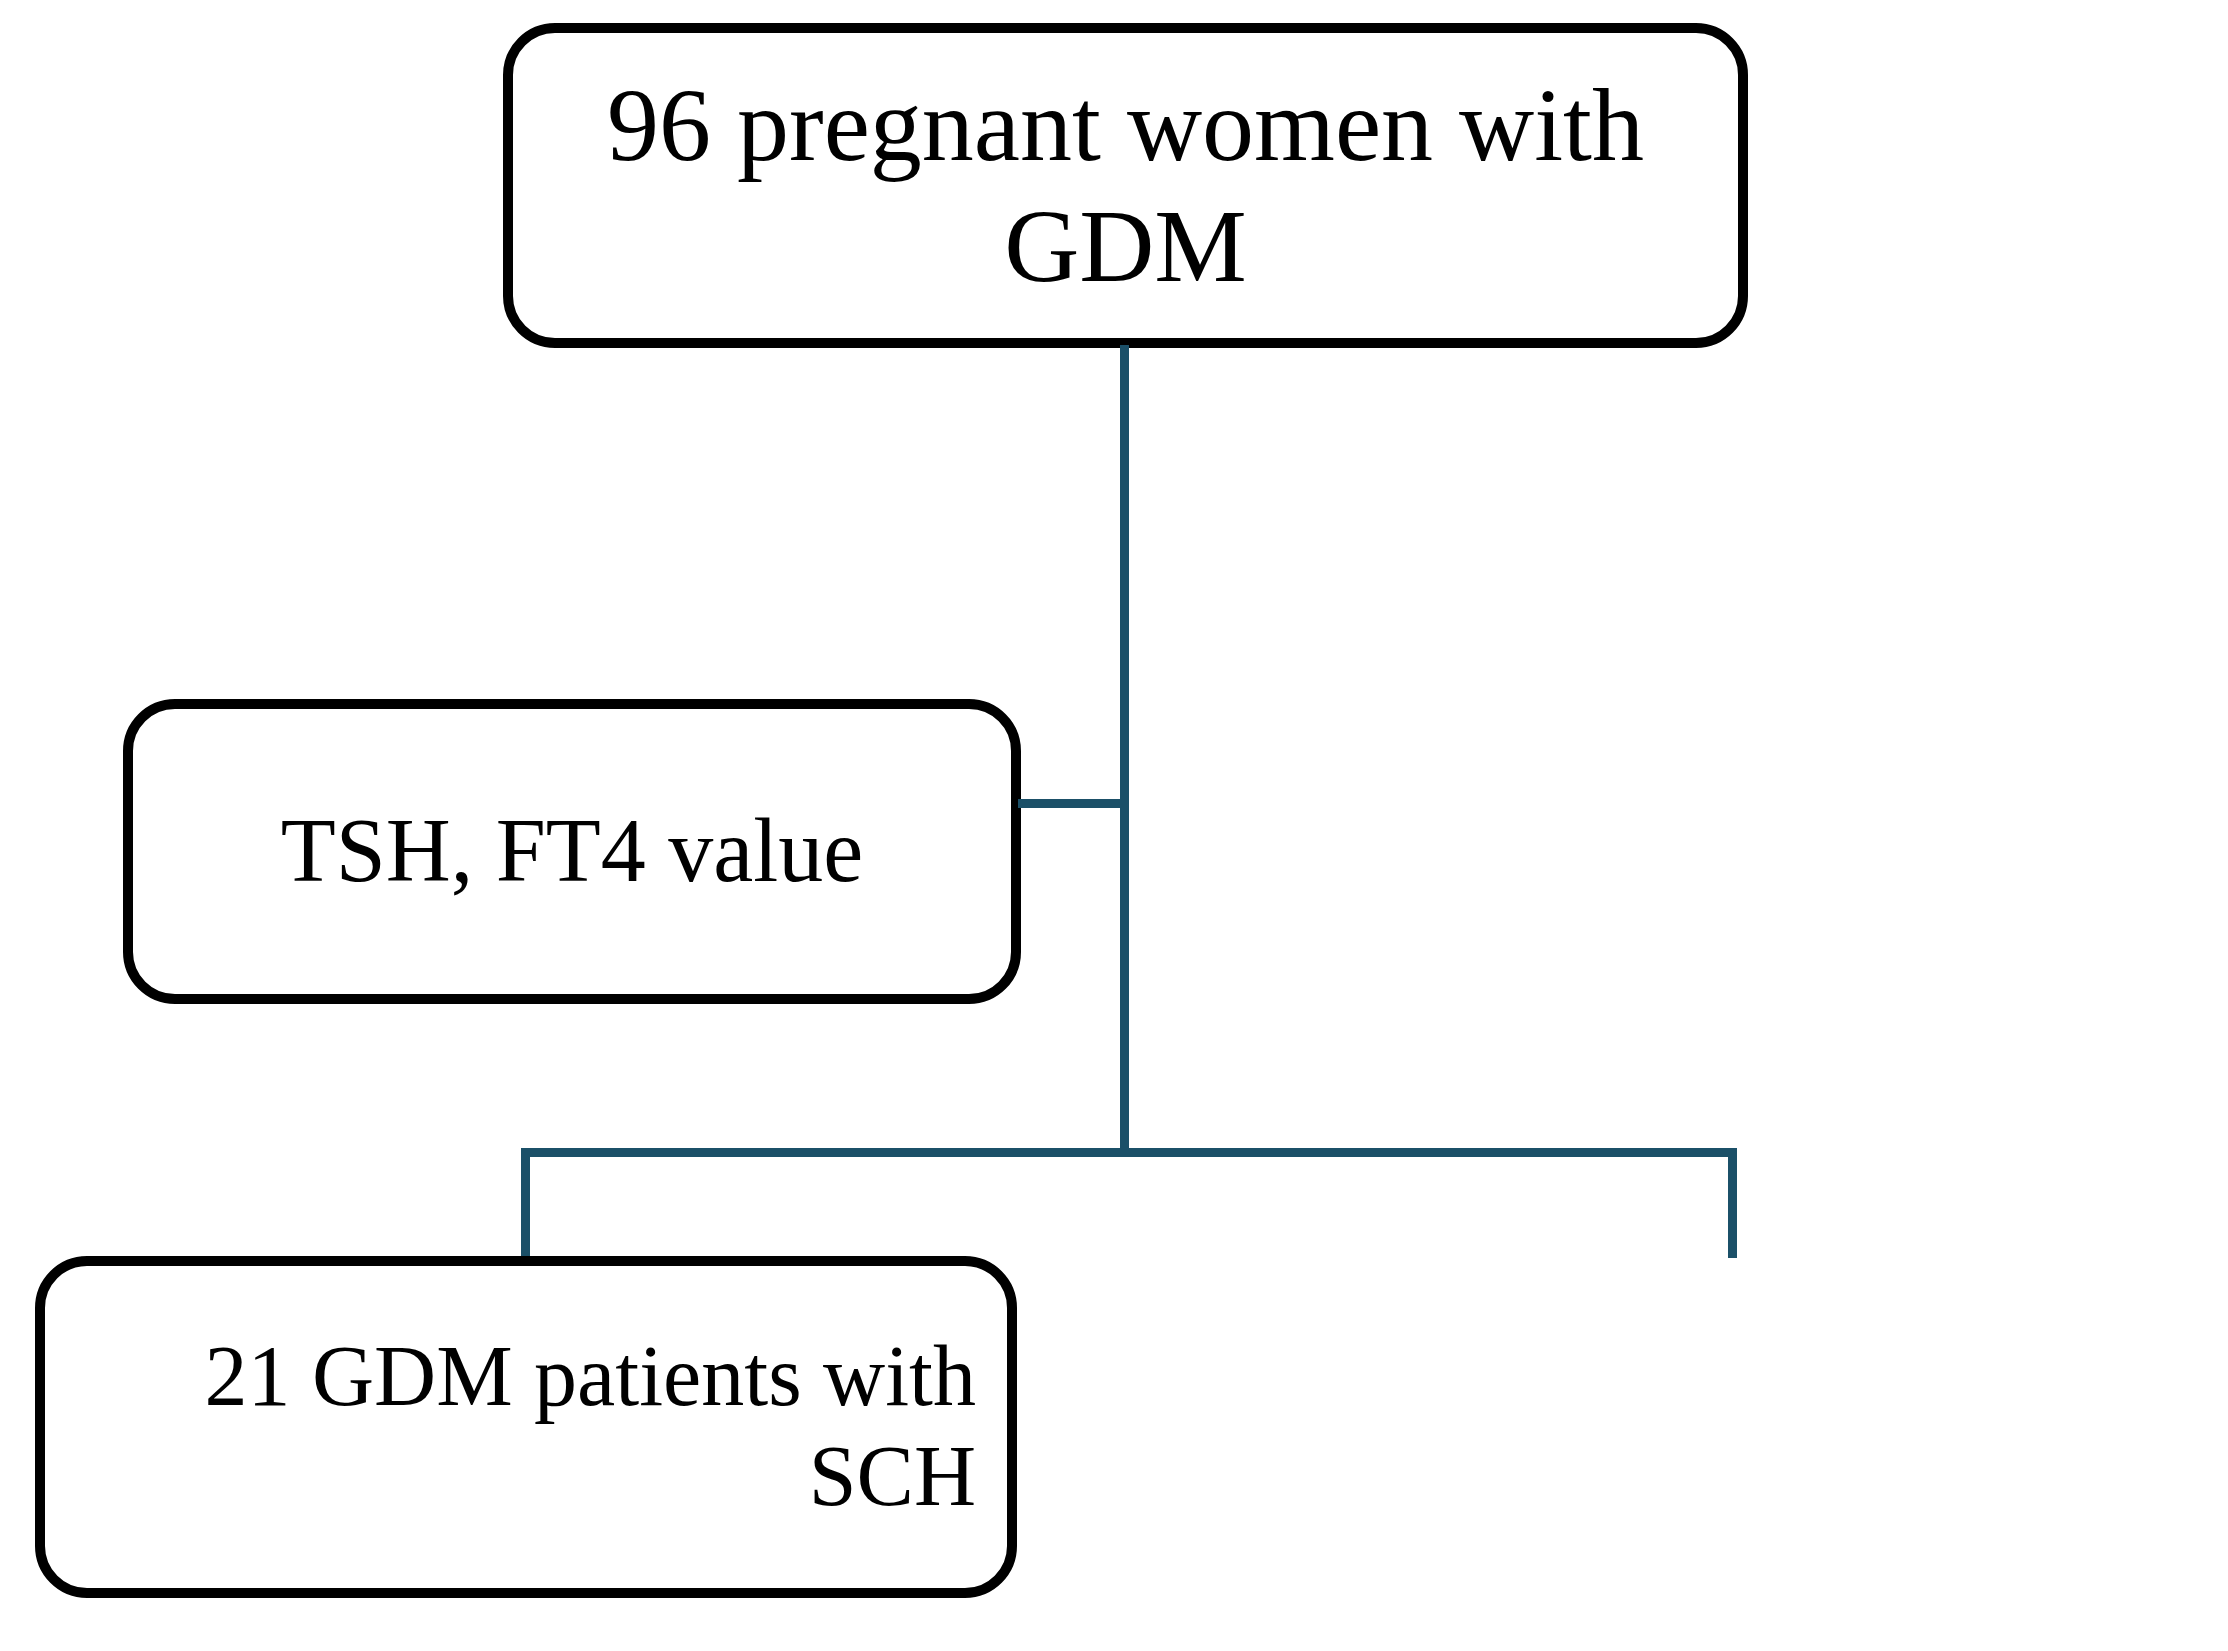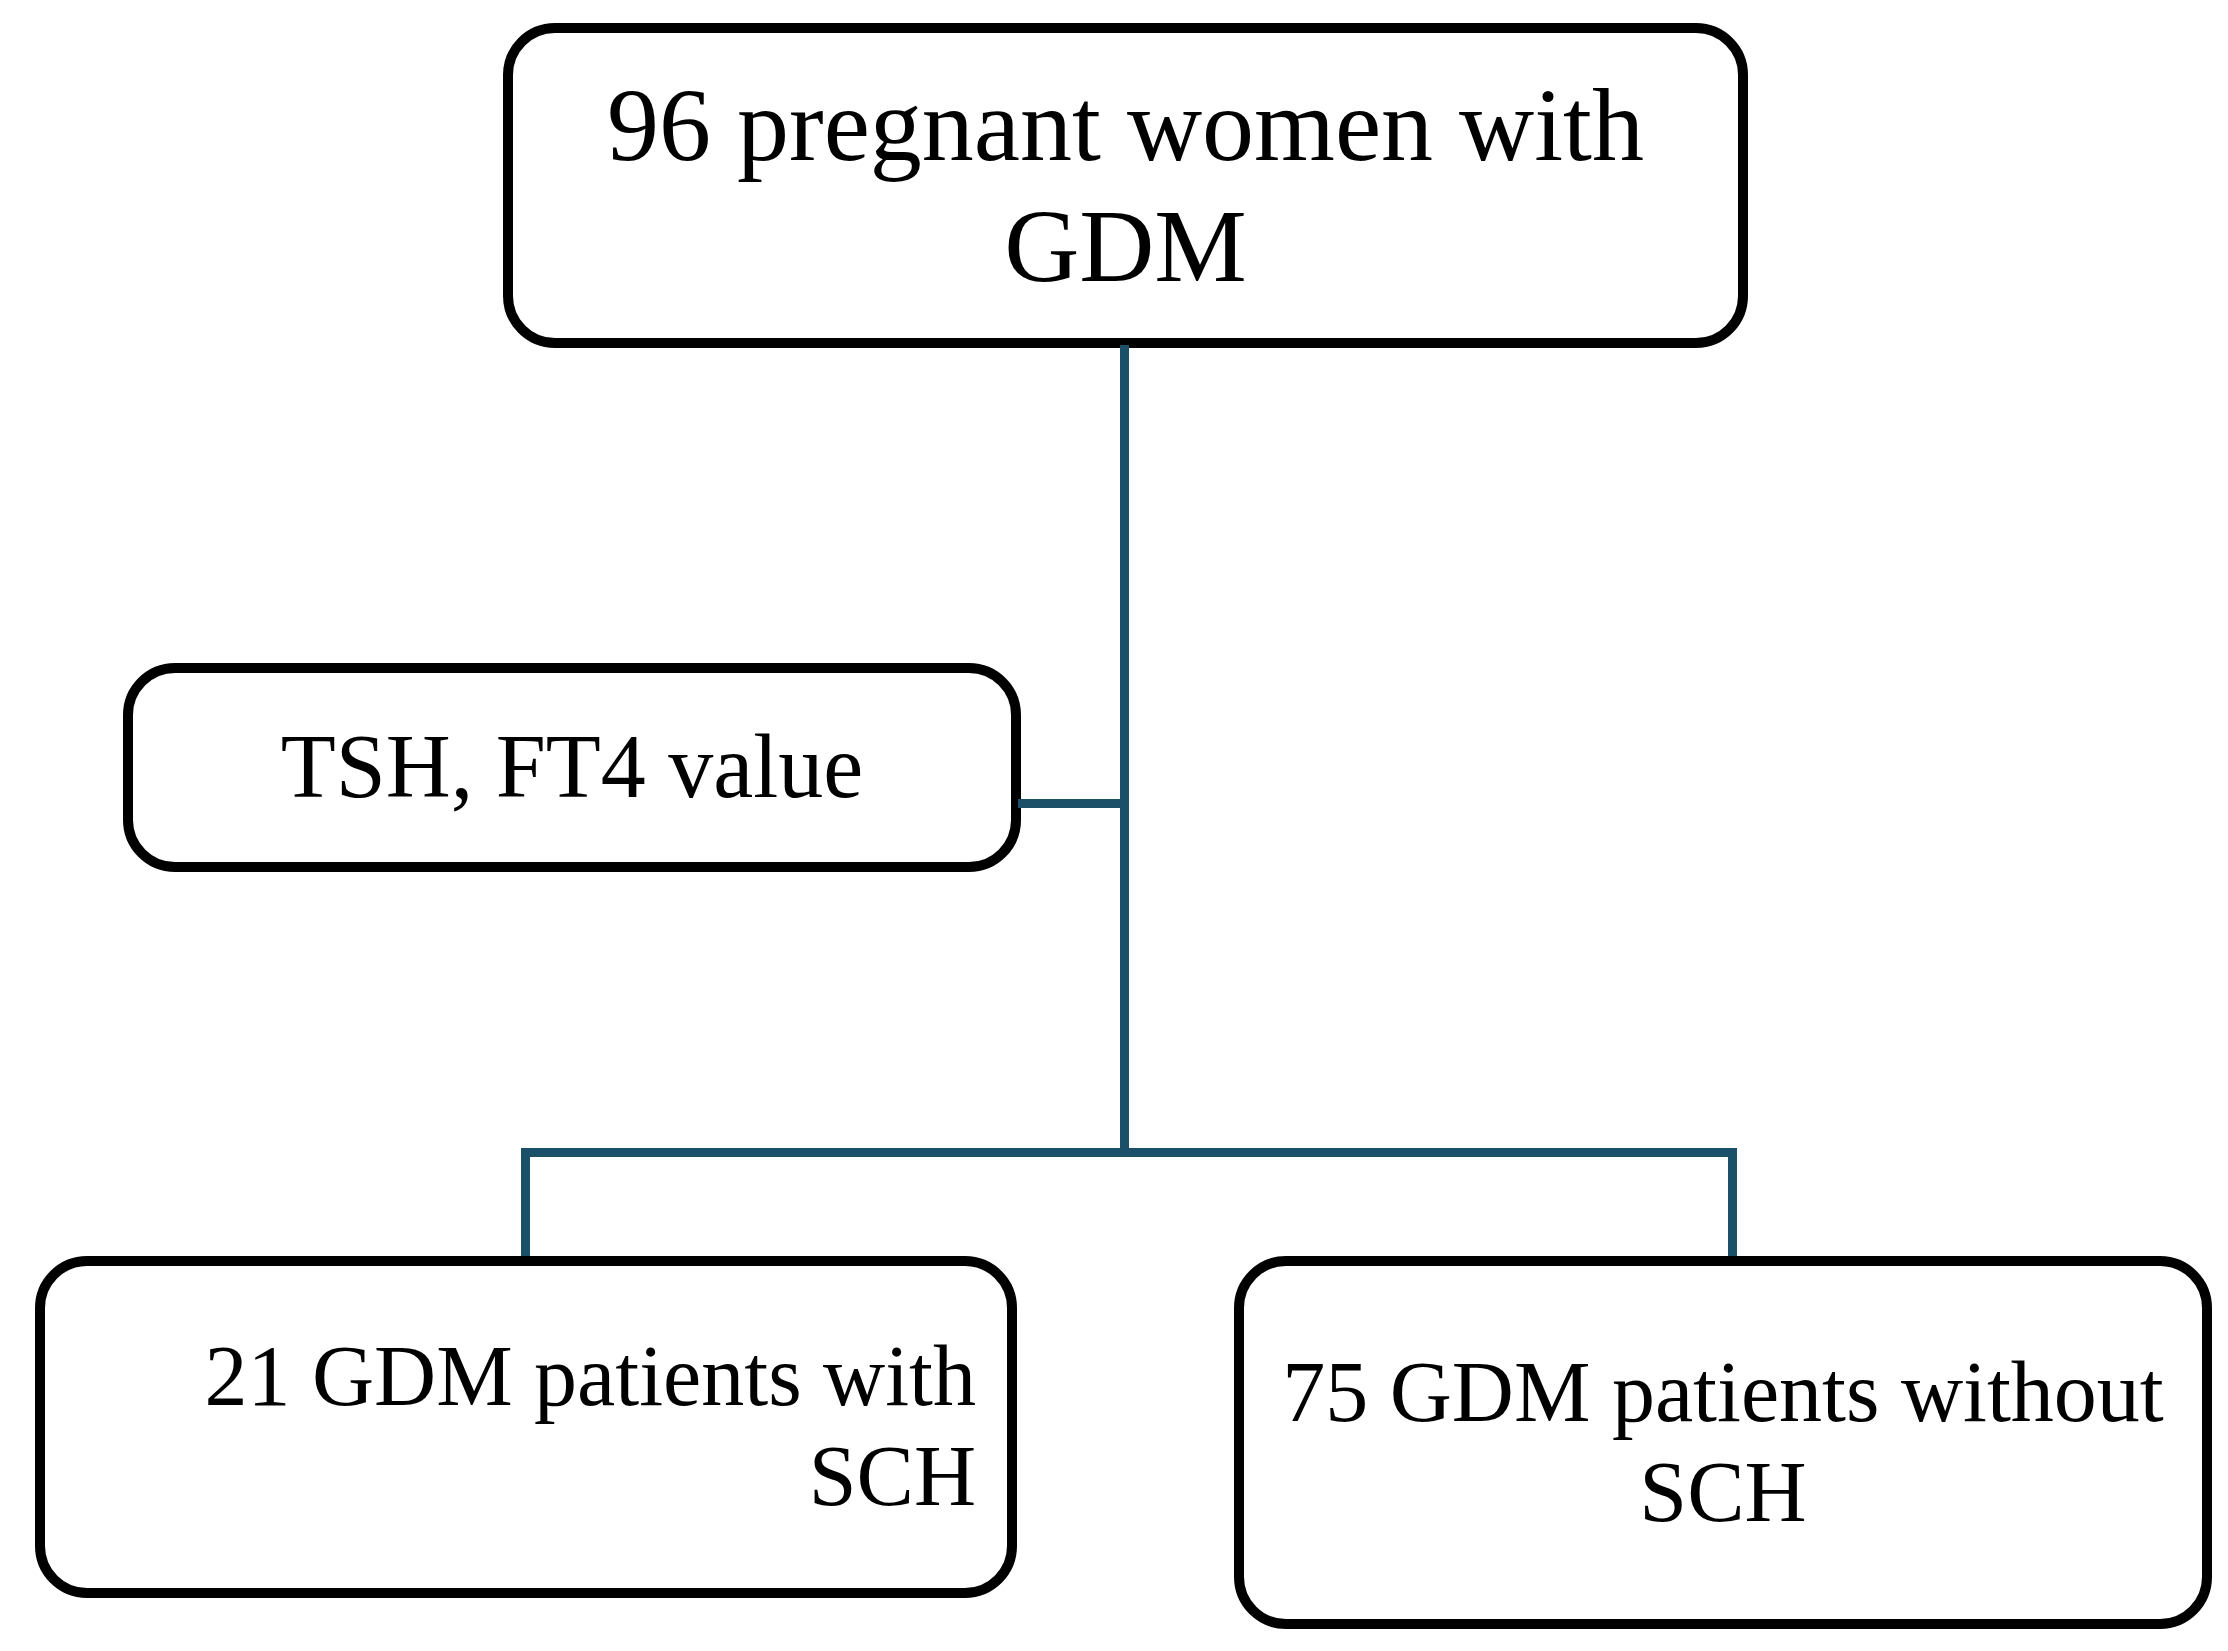--- a/index.html
+++ b/index.html
@@ -35,21 +35,21 @@
   .connector {
     position: absolute;
     background: #1b5068;
   }
 
   
   .node-root   { left: 495px;  top: 23px;   width: 1245px; height: 325px; font-size: 104px; }
   .node-root .label { max-width: 1100px; }
 
   
-  .node-measurement { left: 115px; top: 663px; width: 898px; height: 209px; font-size: 90px; }
+  .node-measurement { left: 115px; top: 699px; width: 898px; height: 305px; font-size: 90px; }
 
   
   .node-with-sch    { left: 27px;   top: 1256px; width: 982px; height: 342px; font-size: 86px; text-align: right; }
   .node-with-sch .label    { max-width: 900px; }
   .node-without-sch { left: 1226px; top: 1256px; width: 978px; height: 373px; font-size: 86px; }
   .node-without-sch .label { max-width: 920px; }
 
   
   .trunk-vertical      { left: 1112px; top: 345px;  width: 9px;    height: 812px; }
   .measurement-link    { left: 1010px; top: 799px;  width: 106px;  height: 9px; }
@@ -75,17 +75,14 @@
   <div class="connector measurement-link"></div>
 
   <div class="connector branch-horizontal"></div>
   <div class="connector branch-drop-left"></div>
   <div class="connector branch-drop-right"></div>
 
   <div class="node node-with-sch">
     <span class="label">21 GDM patients with SCH</span>
   </div>
 
-  <div class="node node-without-sch">
-    <span class="label">75 GDM patients without SCH</span>
-  </div>
 
 </div>
 
 </body></html>

